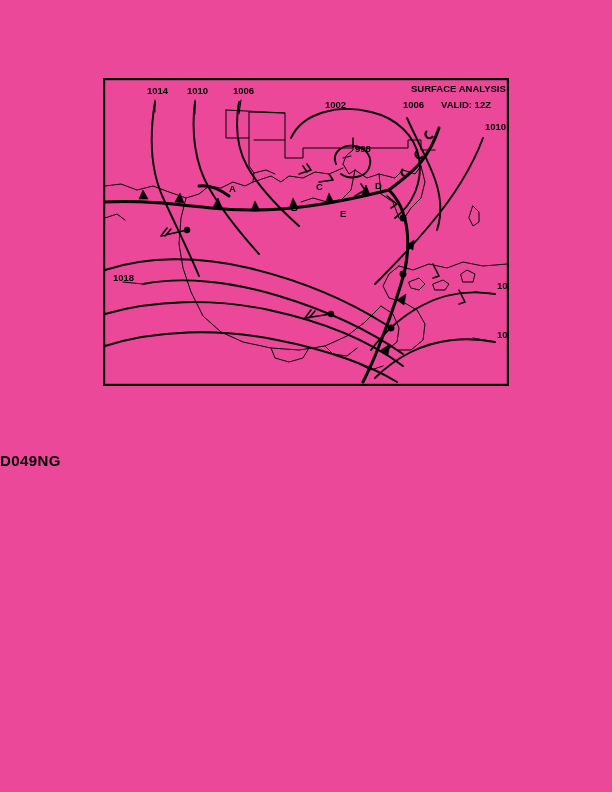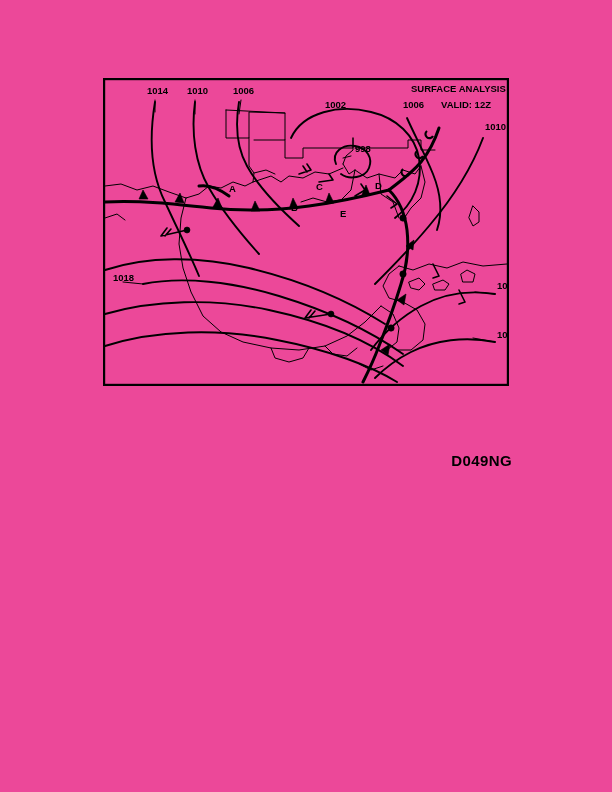--- a/index.html
+++ b/index.html
@@ -34,21 +34,21 @@
     left: 0; top: 0;
     width: 406px;
     height: 308px;
     display: block;
   }
   .figure-caption {
     position: absolute;
     left: 0;
     top: 452px;
     width: 512px;
-    text-align: right;
+    text-align: left;
     font-size: 15px;
     font-weight: bold;
     letter-spacing: 0.4px;
     font-family: "Liberation Sans", sans-serif;
   }
   
   .iso-label {
     font-family: "Liberation Sans", sans-serif;
     font-size: 9.5px;
     font-weight: bold;

